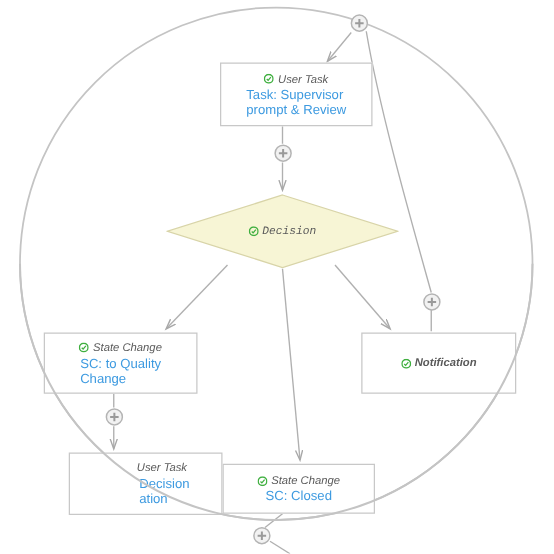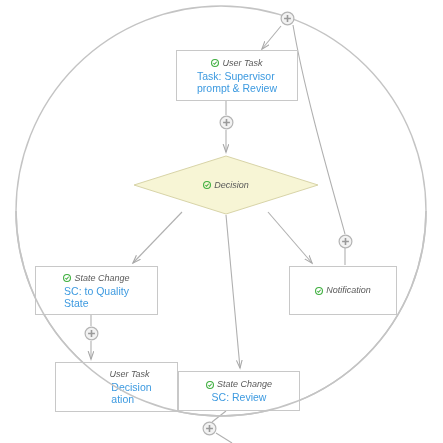--- a/index.html
+++ b/index.html
@@ -77,20 +77,21 @@
   }
   .diamond-content {
     position: absolute;
     left: 0;
     top: 0;
     width: 100%;
     height: 100%;
     display: flex;
     align-items: center;
     justify-content: center;
+    font-family: Liberation Mono, monospace;
   }
   .plus-badge {
     position: absolute;
     width: 15px;
     height: 15px;
   }
   .clip-mask {
     position: absolute;
     pointer-events: none;
   }
@@ -169,24 +170,24 @@
     <div class="node-type">
       <span class="check-icon">
         <svg viewBox="0 0 10 10" width="8" height="8">
           <circle cx="5" cy="5" r="4.3" fill="none" stroke="#3faf3f" stroke-width="1.4"></circle>
           <path d="M3,5.2 L4.4,6.6 L7.1,3.4" fill="none" stroke="#3faf3f" stroke-width="1.3"></path>
         </svg>
       </span>
       <span>State Change</span>
     </div>
     <div class="node-label">SC: to Quality
-State</div>
-  </div>
-
-  <div class="node node-box" style="left:289px; top:266px; width:108px; height:49px;">
+Change</div>
+  </div>
+
+  <div class="node node-box" style="left:289px; top:266px; width:124px; height:49px;font-weight:bold;">
     <div class="node-type">
       <span class="check-icon">
         <svg viewBox="0 0 10 10" width="8" height="8">
           <circle cx="5" cy="5" r="4.3" fill="none" stroke="#3faf3f" stroke-width="1.4"></circle>
           <path d="M3,5.2 L4.4,6.6 L7.1,3.4" fill="none" stroke="#3faf3f" stroke-width="1.3"></path>
         </svg>
       </span>
       <span>Notification</span>
     </div>
   </div>
@@ -202,21 +203,21 @@
   <div class="node node-box" style="left:178px; top:371px; width:122px; height:40px;">
     <div class="node-type">
       <span class="check-icon">
         <svg viewBox="0 0 10 10" width="8" height="8">
           <circle cx="5" cy="5" r="4.3" fill="none" stroke="#3faf3f" stroke-width="1.4"></circle>
           <path d="M3,5.2 L4.4,6.6 L7.1,3.4" fill="none" stroke="#3faf3f" stroke-width="1.3"></path>
         </svg>
       </span>
       <span>State Change</span>
     </div>
-    <div class="node-label">SC:  Review</div>
+    <div class="node-label">SC:  Closed</div>
   </div>
 
   <svg class="clip-mask" style="left:0; top:0; width:443px; height:443px;" viewBox="0 0 443 443" xmlns="http://www.w3.org/2000/svg">
     <path d="M16,211 A205,205 0 0 0 221,416" fill="none" stroke="#c4c4c4" stroke-width="1.6"></path>
     <path d="M221,416 A205,205 0 0 0 426,211" fill="none" stroke="#c4c4c4" stroke-width="1.6"></path>
   </svg>
 
   <div class="plus-badge" style="left:279.5px; top:10.5px;">
     <svg viewBox="0 0 15 15" width="15" height="15">
       <circle cx="7.5" cy="7.5" r="6.4" fill="#f2f2f2" stroke="#b4b4b4" stroke-width="1.2"></circle>

